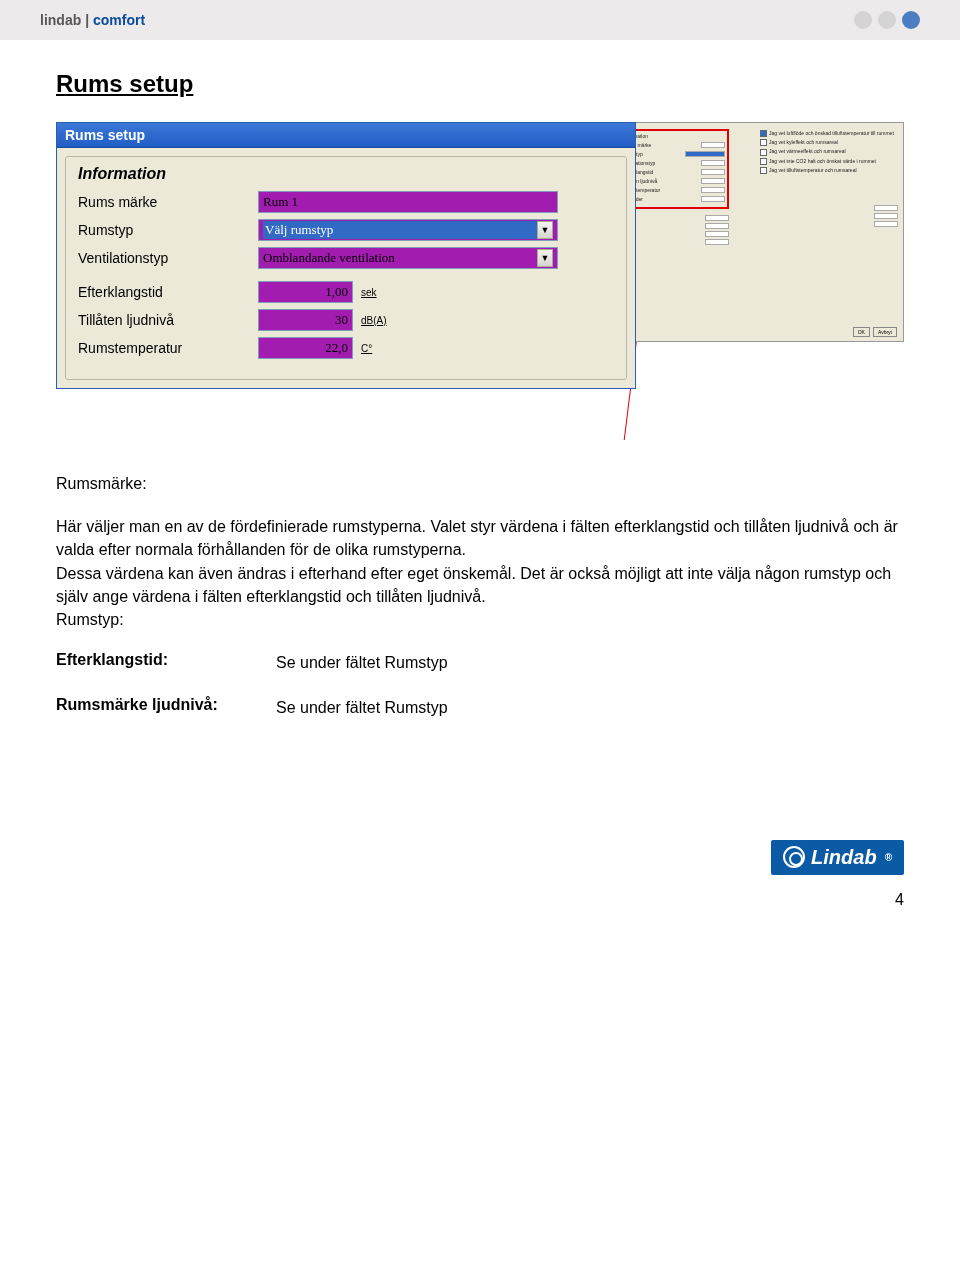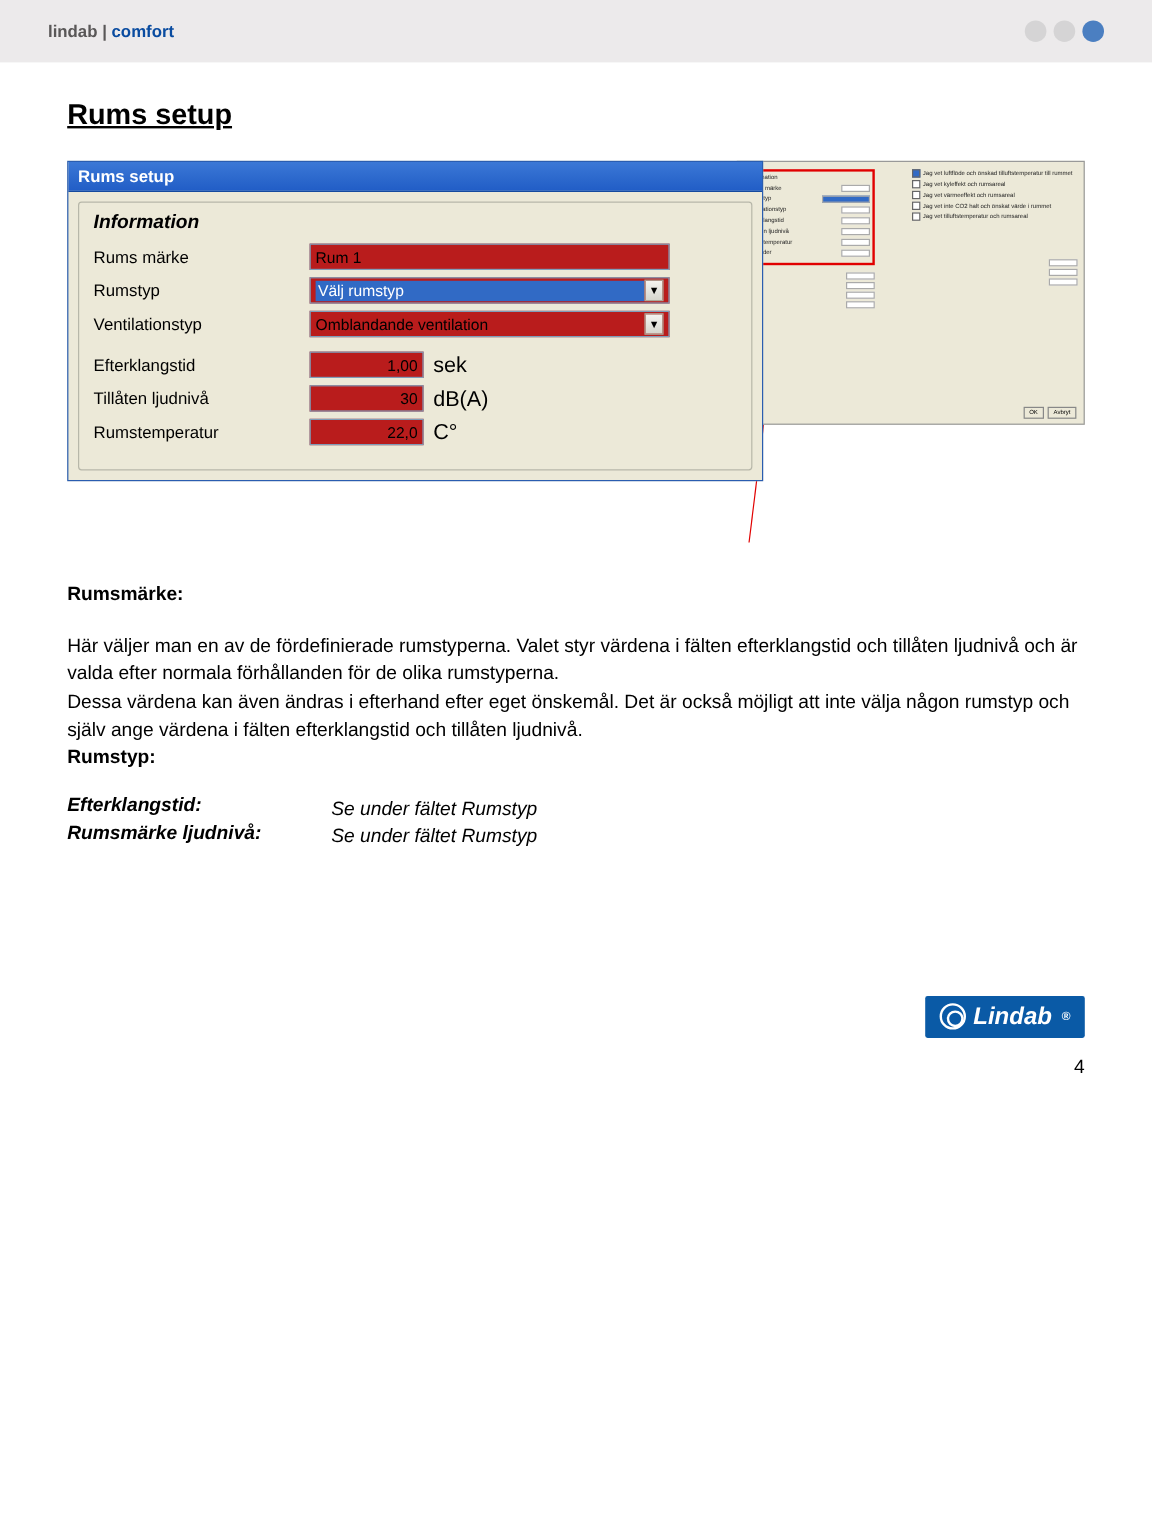--- a/index.html
+++ b/index.html
@@ -5,21 +5,21 @@
   * { box-sizing: border-box; margin: 0; padding: 0; }
   body {
     font-family: Arial, Helvetica, sans-serif;
     font-size: 14px;
     color: #000;
     background: #fff;
     width: 960px;
   }
   .header-bar {
     background: #eceaeb;
-    height: 52px;
+    height: 40px;
     display: flex;
     align-items: center;
     justify-content: space-between;
     padding: 16px 40px;
     margin-bottom: 30px;
   }
   .brand {
     font-size: 14px;
     font-weight: bold;
     color: #595757;
@@ -84,23 +84,24 @@
     margin-bottom: 6px;
   }
   .form-row .flabel {
     width: 180px;
     font-size: 14px;
   }
   .form-row input.textbox,
   .form-row .selectbox {
     height: 22px;
     border: 1px solid #7f9db9;
-    background: #b91c1c;
+    background: #a21caf;
     font-size: 13px;
     padding: 0 4px;
+    font-family: Liberation Serif, serif;
   }
   .form-row .wide { width: 300px; position: relative; }
   .form-row .num { width: 95px; text-align: right; padding-right: 6px; }
   .selectbox {
     display: flex;
     align-items: center;
     justify-content: space-between;
     padding: 0 2px 0 4px;
   }
   .selectbox .seltext { flex: 1; }
@@ -112,21 +113,22 @@
   .selectbox .caret {
     width: 16px; height: 18px;
     background: linear-gradient(#f4f4f0, #d6d6ce);
     border: 1px solid #aca899;
     display: flex; align-items: center; justify-content: center;
     font-size: 9px;
     color: #000;
   }
   .unit {
     margin-left: 8px;
-    font-size: 18px;
+    font-size: 10px;
+    text-decoration: underline;
   }
   
   .thumb {
     position: absolute;
     top: 0; right: 0;
     width: 290px;
     height: 220px;
     background: #ece9d8;
     border: 1px solid #999;
     z-index: 1;
@@ -202,27 +204,27 @@
     top: 118px;
     left: 580px;
     width: 40px;
     height: 200px;
     border-left: 1px solid #e10000;
     transform: skewX(-7deg);
     z-index: 0;
   }
   
   .desc { margin-bottom: 20px; }
-  .desc .h { font-weight: bold; }
+  .desc .h { font-weight: normal; }
   .desc p { line-height: 1.45; font-size: 16px; }
   .table2 {
     display: grid;
     grid-template-columns: 220px 1fr;
+    row-gap: 22px;
     margin-top: 10px;
-    font-style: italic;
   }
   .table2 .k { font-weight: bold; font-size: 16px; }
   .table2 .v { font-size: 16px; line-height: 1.45; }
   
   .footer {
     margin-top: 120px;
     display: flex;
     justify-content: flex-end;
   }
   .logo {

